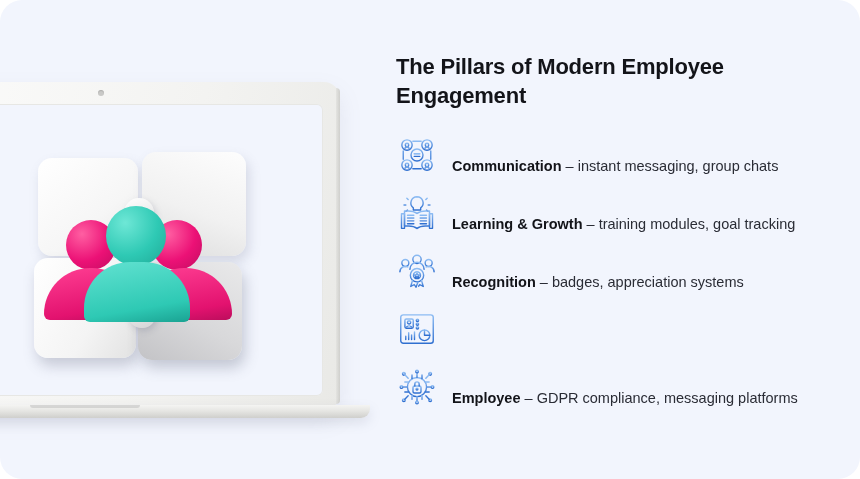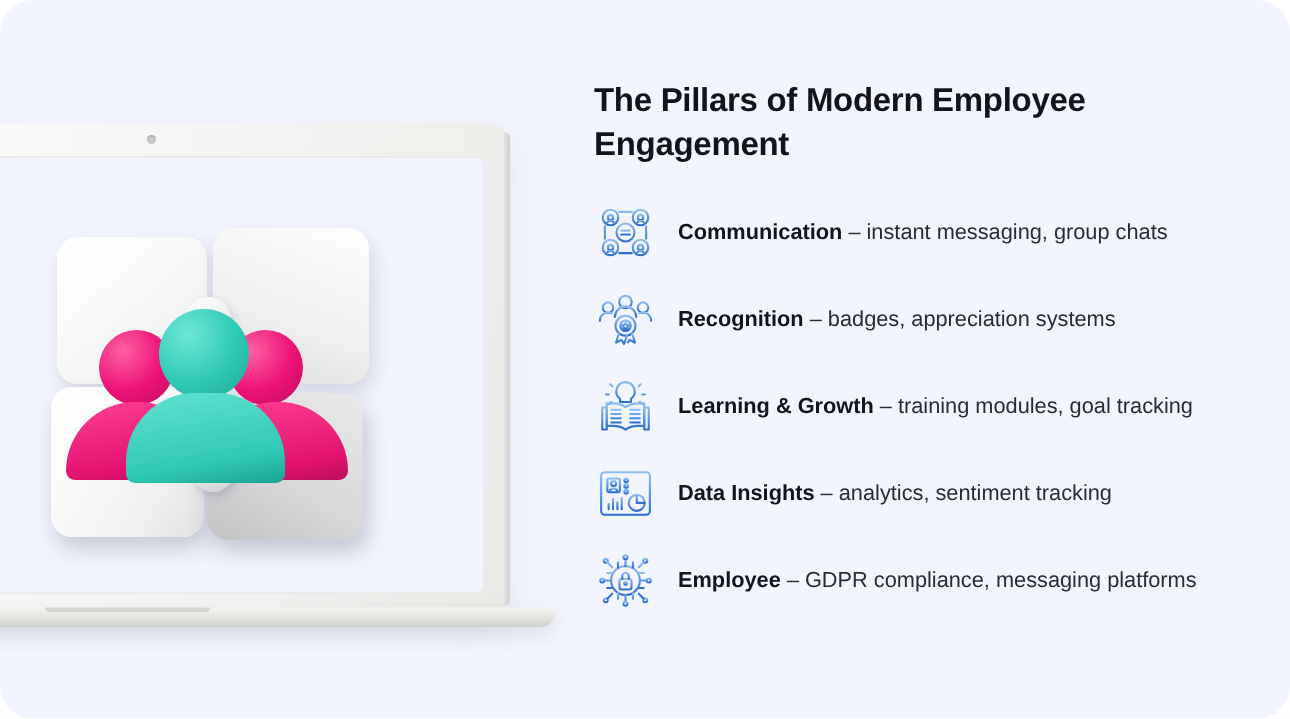--- a/index.html
+++ b/index.html
@@ -83,21 +83,21 @@
   .b-mid  {left:52px;top:112px;width:106px;height:60px;
       background:linear-gradient(170deg,#62e2d1 0%,#2ec9b4 72%,#1aa292 100%);}
 
   
   .content{position:absolute;left:396px;top:52px;width:430px;}
   .title{
     margin:0 0 22px 0;font-size:22px;line-height:1.33;font-weight:700;
     letter-spacing:-.2px;color:#131419;max-width:392px;
   }
   .pillars{list-style:none;margin:0;padding:0;}
-  .pillar{display:flex;align-items:center;margin-bottom:14px;}
+  .pillar{display:flex;align-items:flex-end;margin-bottom:14px;}
   .pillar:last-child{margin-bottom:0;}
   .icon-wrap{flex:0 0 auto;width:42px;height:44px;margin-right:14px;
              display:flex;align-items:center;justify-content:center;}
   .icon-wrap svg{width:40px;height:42px;display:block;}
   .ptext{
     padding-top:2px;font-size:14.5px;line-height:1.43;color:#2a2c35;
     max-width:358px;
   }
   .ptext .term{font-weight:700;color:#131419;}
 </style>
@@ -164,20 +164,44 @@
             <path d="M19 7.5h10M19 40.5h10M7.5 19v10M40.5 19v10"></path>
           </svg>
         </span>
         <span class="ptext">
           <span class="term">Communication</span><span> – </span><span>instant messaging, group chats</span>
         </span>
       </li>
 
       <li class="pillar">
         <span class="icon-wrap">
+          <svg viewBox="0 0 48 48" fill="none" stroke="url(#g3)" stroke-width="1.7" stroke-linecap="round" stroke-linejoin="round">
+            <defs>
+                <linearGradient id="g3" x1="0" y1="0" x2="0" y2="1">
+              <stop offset="0" stop-color="#8dbcf3"></stop>
+                  <stop offset="1" stop-color="#2f6fd0"></stop>
+            </linearGradient>
+              </defs>
+            <path d="M24 4.5a7.4 7.4 0 0 0-4.4 13.3v2.6h8.8v-2.6A7.4 7.4 0 0 0 24 4.5z"></path>
+            <path d="M21.2 23h5.6"></path>
+            <path d="M13.4 7.8l-1.6-1.6M34.6 7.8l1.6-1.6M10.6 14.4H8.4M37.4 14.4h2.2M12.6 20.6l-1.8 1.3M35.4 20.6l1.8 1.3"></path>
+            <path d="M24 24.5c-2.6-2-6-3-10.4-3H9v18h5c4.3 0 7.6 1 10 3 2.4-2 5.7-3 10-3h5v-18h-4.6c-4.4 0-7.8 1-10.4 3z"></path>
+            <path d="M24 24.5v18"></path>
+            <path d="M12.6 26.6h7.6M12.6 30h7.6M12.6 33.4h7.6M12.6 36.8h7.6"></path>
+            <path d="M27.8 26.6h7.6M27.8 30h7.6M27.8 33.4h7.6M27.8 36.8h7.6"></path>
+            <path d="M5.4 24.8h3.6v17.6h-3.6zM39 24.8h3.6v17.6H39z"></path>
+          </svg>
+        </span>
+        <span class="ptext">
+          <span class="term">Learning &amp; Growth</span><span> – </span><span>training modules, goal tracking</span>
+        </span>
+      </li>
+
+      <li class="pillar">
+        <span class="icon-wrap">
           <svg viewBox="0 0 48 48" fill="none" stroke="url(#g2)" stroke-width="1.7" stroke-linecap="round" stroke-linejoin="round">
             <defs>
                 <linearGradient id="g2" x1="0" y1="0" x2="0" y2="1">
               <stop offset="0" stop-color="#8dbcf3"></stop>
                   <stop offset="1" stop-color="#2f6fd0"></stop>
             </linearGradient>
               </defs>
             <circle cx="24" cy="10" r="5"></circle>
             <path d="M15.5 22a8.5 8.5 0 0 1 17 0"></path>
             <circle cx="10" cy="14.5" r="4.2"></circle>
@@ -186,44 +210,20 @@
             <path d="M44.5 25a6.6 6.6 0 0 0-9.5-6"></path>
             <circle cx="24" cy="29" r="8"></circle>
             <circle cx="24" cy="29" r="4.2"></circle>
             <path d="M24 26.4l.9 1.9 2 .3-1.5 1.4.4 2-1.8-1-1.8 1 .4-2-1.5-1.4 2-.3z"></path>
             <path d="M18.6 35.2l-2.1 7.3 4.3-2.3 2 3.3 2.4-6.4"></path>
             <path d="M29.4 35.2l2.1 7.3-4.3-2.3-1.2 2"></path>
           </svg>
         </span>
         <span class="ptext">
           <span class="term">Recognition</span><span> – </span><span>badges, appreciation systems</span>
-        </span>
-      </li>
-
-      <li class="pillar">
-        <span class="icon-wrap">
-          <svg viewBox="0 0 48 48" fill="none" stroke="url(#g3)" stroke-width="1.7" stroke-linecap="round" stroke-linejoin="round">
-            <defs>
-                <linearGradient id="g3" x1="0" y1="0" x2="0" y2="1">
-              <stop offset="0" stop-color="#8dbcf3"></stop>
-                  <stop offset="1" stop-color="#2f6fd0"></stop>
-            </linearGradient>
-              </defs>
-            <path d="M24 4.5a7.4 7.4 0 0 0-4.4 13.3v2.6h8.8v-2.6A7.4 7.4 0 0 0 24 4.5z"></path>
-            <path d="M21.2 23h5.6"></path>
-            <path d="M13.4 7.8l-1.6-1.6M34.6 7.8l1.6-1.6M10.6 14.4H8.4M37.4 14.4h2.2M12.6 20.6l-1.8 1.3M35.4 20.6l1.8 1.3"></path>
-            <path d="M24 24.5c-2.6-2-6-3-10.4-3H9v18h5c4.3 0 7.6 1 10 3 2.4-2 5.7-3 10-3h5v-18h-4.6c-4.4 0-7.8 1-10.4 3z"></path>
-            <path d="M24 24.5v18"></path>
-            <path d="M12.6 26.6h7.6M12.6 30h7.6M12.6 33.4h7.6M12.6 36.8h7.6"></path>
-            <path d="M27.8 26.6h7.6M27.8 30h7.6M27.8 33.4h7.6M27.8 36.8h7.6"></path>
-            <path d="M5.4 24.8h3.6v17.6h-3.6zM39 24.8h3.6v17.6H39z"></path>
-          </svg>
-        </span>
-        <span class="ptext">
-          <span class="term">Learning &amp; Growth</span><span> – </span><span>training modules, goal tracking</span>
         </span>
       </li>
 
       <li class="pillar">
         <span class="icon-wrap">
           <svg viewBox="0 0 48 48" fill="none" stroke="url(#g4)" stroke-width="1.7" stroke-linecap="round" stroke-linejoin="round">
             <defs>
                 <linearGradient id="g4" x1="0" y1="0" x2="0" y2="1">
               <stop offset="0" stop-color="#8dbcf3"></stop>
                   <stop offset="1" stop-color="#2f6fd0"></stop>
@@ -237,23 +237,20 @@
               <path d="M28.5 13.5h10"></path>
             <circle cx="24.5" cy="18" r="1.4"></circle>
               <path d="M28.5 18h10"></path>
             <circle cx="24.5" cy="22.5" r="1.4"></circle>
               <path d="M28.5 22.5h10"></path>
             <path d="M10.5 36.5v-4M14 36.5v-8M17.5 36.5v-5.5M21 36.5v-9"></path>
             <path d="M9 37.2h13.5"></path>
             <circle cx="33" cy="31.5" r="6.4"></circle>
             <path d="M33 25.1v6.4h6.4"></path>
           </svg>
-        </span>
-        <span class="ptext">
-          <span class="term">Data Insights</span><span> – </span><span>analytics, sentiment tracking</span>
         </span>
       </li>
 
       <li class="pillar">
         <span class="icon-wrap">
           <svg viewBox="0 0 48 48" fill="none" stroke="url(#g5)" stroke-width="1.7" stroke-linecap="round" stroke-linejoin="round">
             <defs>
                 <linearGradient id="g5" x1="0" y1="0" x2="0" y2="1">
               <stop offset="0" stop-color="#8dbcf3"></stop>
                   <stop offset="1" stop-color="#2f6fd0"></stop>

